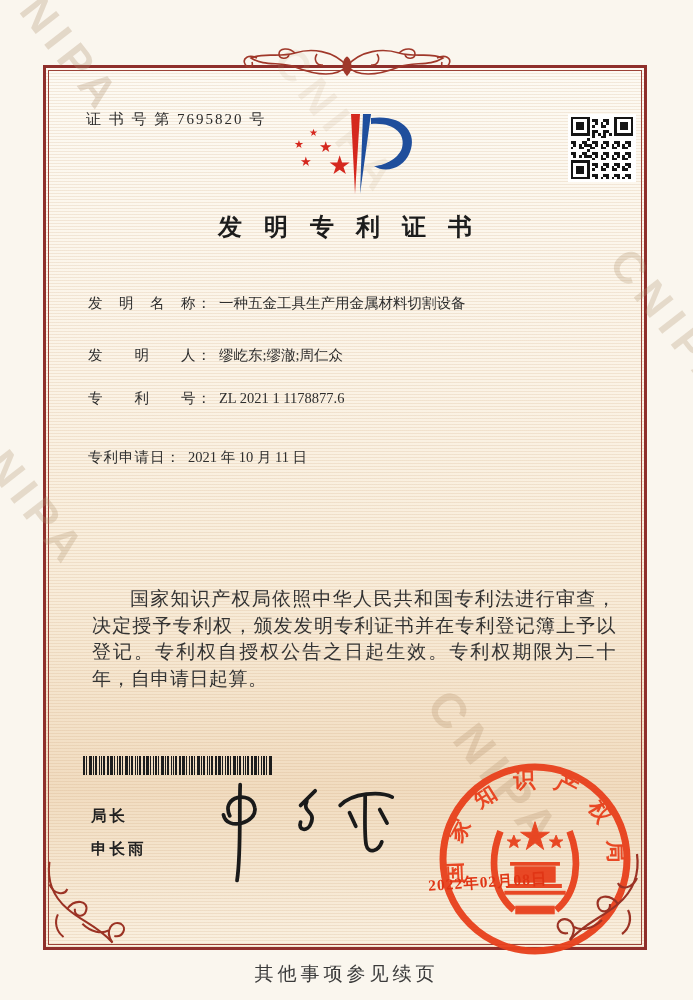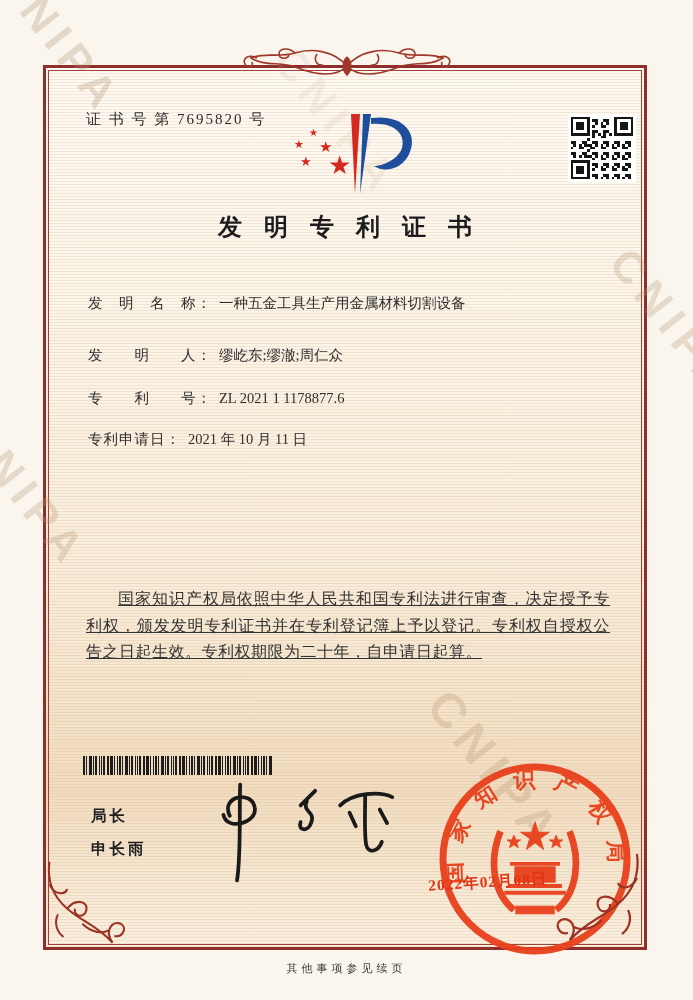--- a/index.html
+++ b/index.html
@@ -15,32 +15,32 @@
       transform:rotate(52deg);letter-spacing:8px;font-size:44px;pointer-events:none;z-index:1;white-space:nowrap;}
   .inner{position:absolute;inset:0;z-index:2;}
   .cert-no{position:absolute;left:40px;top:42px;font-size:15px;color:#2b2b2b;letter-spacing:2px;}
   .logo{position:absolute;left:230px;top:40px;width:154px;height:92px;}
   .qr{position:absolute;left:522px;top:46px;width:68px;height:68px;}
   .title{position:absolute;left:0;right:0;top:143px;text-align:center;font-size:24px;font-weight:600;
          color:#1c1c1c;letter-spacing:22px;text-indent:22px;}
   .row{position:absolute;left:42px;font-size:14.5px;color:#2e2e2e;white-space:nowrap;}
   .row .lab{letter-spacing:1px;}
   .row .val{margin-left:7px;}
-  .paras{position:absolute;left:40px;top:518px;width:524px;font-size:16px;line-height:26.5px;
-         color:#333;text-align:justify;letter-spacing:0.5px;text-decoration:underline;}
+  .paras{position:absolute;left:46px;top:518px;width:524px;font-size:19px;line-height:26.5px;
+         color:#333;text-align:justify;letter-spacing:0.5px;}
   .paras p{margin:0;text-indent:2em;}
   .barcode{position:absolute;left:37px;top:688px;width:193px;height:19px;}
   .signer{position:absolute;font-family:"Liberation Sans","DejaVu Sans",sans-serif;
           font-size:15.5px;font-weight:bold;color:#222;letter-spacing:3px;text-align:center;}
   .signature{position:absolute;left:140px;top:712px;width:250px;height:105px;z-index:4;}
   .seal{position:absolute;left:392px;top:694px;width:194px;height:194px;z-index:5;opacity:0.95;}
   .seal-date{position:absolute;left:382px;top:801px;width:220px;z-index:6;font-size:15.5px;font-weight:bold;
              color:#e03515;letter-spacing:1px;transform:rotate(-3.5deg);font-family:"Liberation Serif",serif;}
   .page-no{position:absolute;left:0;right:0;top:856px;text-align:center;font-size:13px;color:#333;letter-spacing:2px;}
-  .footer-note{position:absolute;left:0;right:0;top:961px;text-align:center;font-size:11px;color:#3b3b3b;
+  .footer-note{position:absolute;left:0;right:0;top:961px;text-align:center;font-size:19px;color:#3b3b3b;
                letter-spacing:4px;z-index:2;}
   .ornament{position:absolute;z-index:3;pointer-events:none;}
   .orn-top{left:237px;top:44px;width:220px;height:44px;}
   .orn-bl{left:32px;top:858px;width:112px;height:94px;transform:scaleX(-1);}
   .orn-br{left:540px;top:850px;width:112px;height:100px;}
 </style>
 </head>
 <body>
 
 <div class="page">
@@ -302,21 +302,21 @@
 
       <div class="row" style="top:278px">
         <span class="lab">发　　明　　人：</span><span class="val">缪屹东;缪澈;周仁众</span>
       </div>
       <div class="row" style="top:226px">
         <span class="lab">发　明　名　称：</span><span class="val">一种五金工具生产用金属材料切割设备</span>
       </div>
       <div class="row" style="top:321px">
         <span class="lab">专　　利　　号：</span><span class="val">ZL 2021 1 1178877.6</span>
       </div>
-      <div class="row" style="top:362px">
+      <div class="row" style="top:380px">
         <span class="lab">专利申请日：</span><span class="val">2021 年 10 月 11 日</span>
       </div>
 
       <div class="paras">
         <p>国家知识产权局依照中华人民共和国专利法进行审查，决定授予专利权，颁发发明专利证书并在专利登记簿上予以登记。专利权自授权公告之日起生效。专利权期限为二十年，自申请日起算。</p>
       </div>
 
       <svg class="barcode" id="barcode" viewBox="0 0 193 19" preserveAspectRatio="none">
           <rect x="0" y="0" width="2" height="19" fill="#1c1c1c"></rect>
           <rect x="3" y="0" width="1" height="19" fill="#1c1c1c"></rect>

